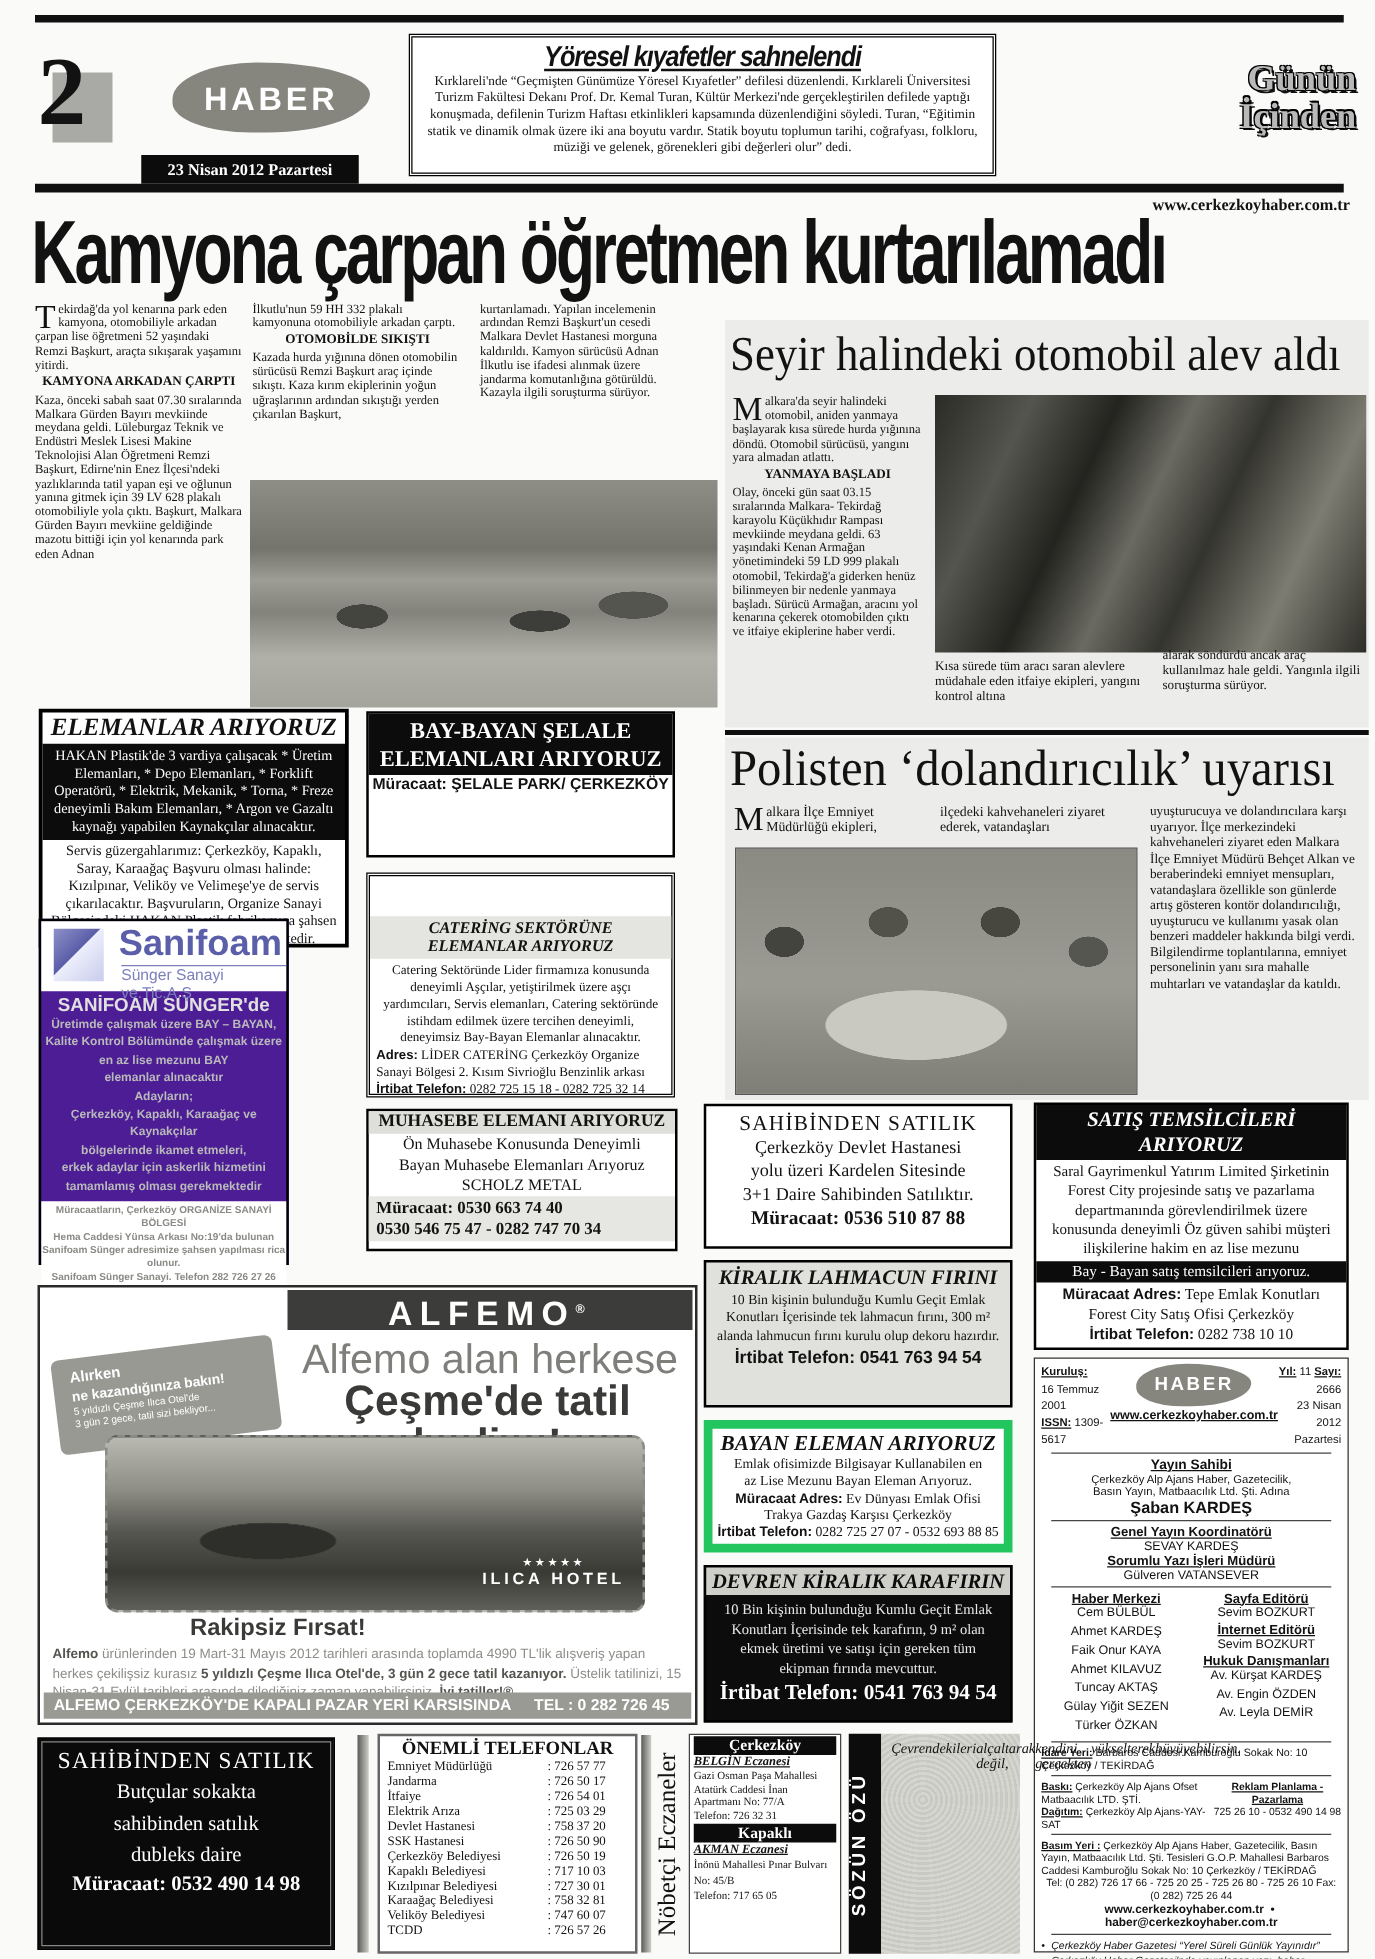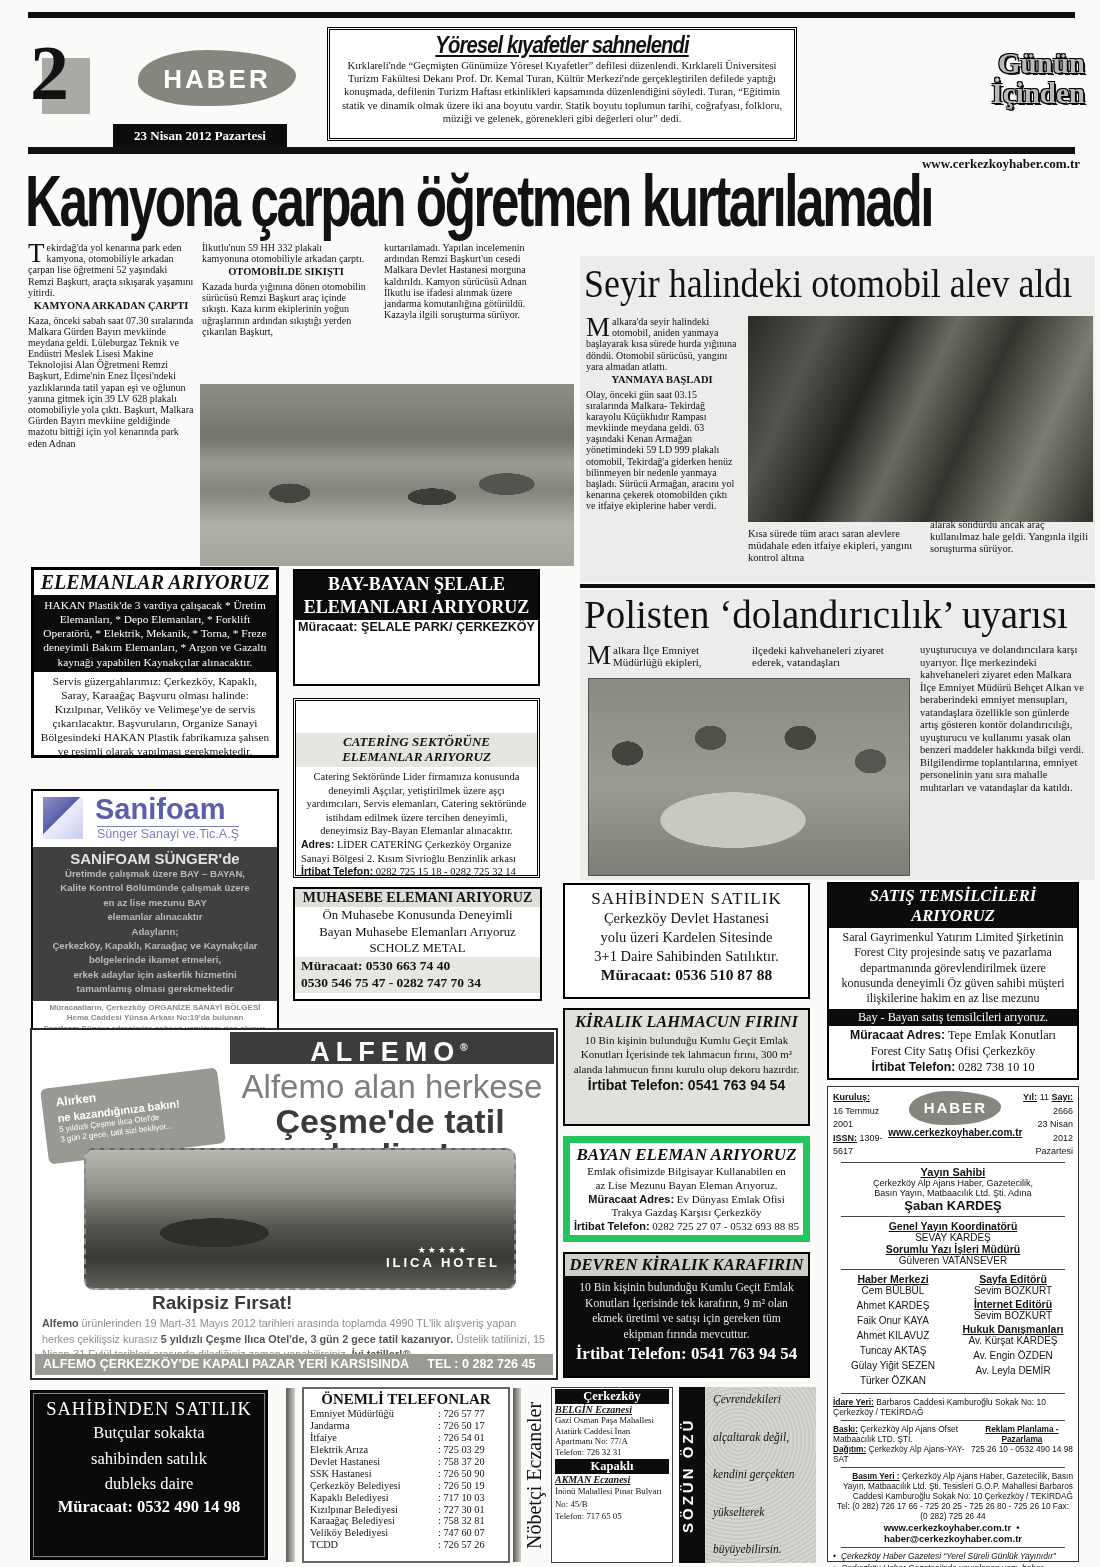--- a/index.html
+++ b/index.html
@@ -113,21 +113,21 @@
   radial-gradient(ellipse 26px 20px at 66% 30%, #47473f 60%, transparent 61%),
   radial-gradient(ellipse 26px 20px at 88% 42%, #565650 60%, transparent 61%),
   linear-gradient(180deg,#8a8a82 0%,#9b9b93 55%,#7e7e76 100%);"></div>
 
 <div class="abs" style="left:31px;top:567px;width:248px;height:191px;border:3px solid #000;background:#fff;">
   <div class="c b i" style="font-size:20px;padding:1px 0;">ELEMANLAR ARIYORUZ</div>
   <div class="blackbar c" style="font-size:11.4px;line-height:1.24;padding:3px 6px;">HAKAN Plastik'de 3 vardiya çalışacak * Üretim Elemanları, * Depo Elemanları, * Forklift Operatörü, * Elektrik, Mekanik, * Torna, * Freze deneyimli Bakım Elemanları, * Argon ve Gazaltı kaynağı yapabilen Kaynakçılar alınacaktır.</div>
   <div class="c" style="font-size:11.4px;line-height:1.24;padding:2px 5px;">Servis güzergahlarımız: Çerkezköy, Kapaklı, Saray, Karaağaç Başvuru olması halinde: Kızılpınar, Veliköy ve Velimeşe'ye de servis çıkarılacaktır. Başvuruların, Organize Sanayi Bölgesindeki HAKAN Plastik fabrikamıza şahsen ve resimli olarak yapılması gerekmektedir.</div>
 </div>
 
-<div class="abs" style="left:31px;top:789px;width:248px;height:277px;border:2px solid #000;background:#404040;">
+<div class="abs" style="left:31px;top:735px;width:200px;height:277px;border:2px solid #000;background:#4c1d95;">
   <div style="background:#fff;height:56px;position:relative;">
     <div class="abs" style="left:10px;top:6px;width:40px;height:42px;background:linear-gradient(135deg,#8f91c8 0%,#5b5ea8 45%,#eceefb 46%,#c9ccec 100%);"></div>
     <div class="abs sans b" style="left:62px;top:2px;font-size:29px;color:#5b5ea8;">Sanifoam</div>
     <div class="abs sans" style="left:64px;top:35px;font-size:12.5px;color:#7d80bb;border-top:1px solid #7d80bb;">Sünger Sanayi ve.Tic.A.Ş</div>
   </div>
   <div class="c sans b" style="color:#e0e0e0;font-size:15px;padding-top:3px;">SANİFOAM SÜNGER'de</div>
   <div class="c sans b" style="color:#b9b9b9;font-size:9.6px;line-height:1.5;">
       <div>Üretimde çalışmak üzere BAY – BAYAN,</div>
       <div>Kalite Kontrol Bölümünde çalışmak üzere</div>
       <div>en az lise mezunu BAY</div>
@@ -294,21 +294,21 @@
     <div style="flex:1.35;">
       <div><span class="kl">Baskı:</span> <span>Çerkezköy Alp Ajans Ofset Matbaacılık LTD. ŞTİ.</span></div>
       <div><span class="kl">Dağıtım:</span> <span>Çerkezköy Alp Ajans-YAY-SAT</span></div>
     </div>
     <div style="flex:1;text-align:center;">
       <div class="kl">Reklam Planlama - Pazarlama</div>
       <div>725 26 10 - 0532 490 14 98</div>
     </div>
   </div>
   <div class="krule"></div>
-  <div style="font-size:8.3px;text-align:right;"><span class="kl">Basım Yeri :</span> <span>Çerkezköy Alp Ajans Haber, Gazetecilik, Basın Yayın, Matbaacılık Ltd. Şti. Tesisleri G.O.P. Mahallesi Barbaros Caddesi Kamburoğlu Sokak No: 10 Çerkezköy / TEKİRDAĞ</span></div>
+  <div style="font-size:8.3px;"><span class="kl">Basım Yeri :</span> <span>Çerkezköy Alp Ajans Haber, Gazetecilik, Basın Yayın, Matbaacılık Ltd. Şti. Tesisleri G.O.P. Mahallesi Barbaros Caddesi Kamburoğlu Sokak No: 10 Çerkezköy / TEKİRDAĞ</span></div>
   <div class="c" style="font-size:8.3px;">Tel: (0 282) 726 17 66 - 725 20 25 - 725 26 80 - 725 26 10  Fax: (0 282) 725 26 44</div>
   <div class="c b" style="font-size:9.5px;margin:1px 0 2px;">
     <span>www.cerkezkoyhaber.com.tr</span> &nbsp;•&nbsp; <span>haber@cerkezkoyhaber.com.tr</span>
   </div>
   <div class="krule"></div>
   <div class="bullets" style="font-size:8.4px;line-height:1.2;">
       <div>Çerkezköy Haber Gazetesi “Yerel Süreli Günlük Yayınıdır”</div>
       <div>Çerkezköy Haber Gazetesi'nde yayınlanan yazı, haber, fotoğraf, harita, illüstrasyon ve sair konuların her türlü telif hakkı Çerkezköy Alp Ajans Haber, Gazetecilik, Basın Yayın, Matbaacılık Ltd. Şti.'ne Aittir.</div>
     </div>
 </div>
@@ -418,19 +418,19 @@
   <div class="b i u" style="font-size:10px;">BELGİN Eczanesi</div>
   <div style="font-size:8.8px;line-height:1.2;">Gazi Osman Paşa Mahallesi Atatürk Caddesi İnan Apartmanı No: 77/A</div>
   <div style="font-size:8.8px;">Telefon: 726 32 31</div>
   <div class="blackbar c b" style="font-size:12.5px;margin-top:2px;">Kapaklı</div>
   <div class="b i u" style="font-size:10px;">AKMAN Eczanesi</div>
   <div style="font-size:8.8px;line-height:1.5;">İnönü Mahallesi Pınar Bulvarı No: 45/B</div>
   <div style="font-size:8.8px;">Telefon: 717 65 05</div>
 </div>
 
 <div class="abs vtext blackbar sans b" style="left:679px;top:1387px;width:26px;height:176px;font-size:15px;letter-spacing:3px;text-align:center;">SÖZÜN ÖZÜ</div>
-<div class="abs i" style="left:705px;top:1387px;width:111px;height:176px;background:repeating-radial-gradient(circle at 30% 30%, #d6d6d0 0 2px, #c9c9c3 2px 4px);font-size:11.5px;padding:6px 4px 8px 8px;display:flex;flex-direction:column;justify-content:space-between;">
+<div class="abs i" style="left:705px;top:1387px;width:111px;height:176px;background:repeating-radial-gradient(circle at 30% 30%, #d6d6d0 0 2px, #c9c9c3 2px 4px);font-size:11.5px;padding:6px 4px 8px 8px;display:flex;flex-direction:row;justify-content:space-between;">
     <div>Çevrendekileri</div>
     <div>alçaltarak değil,</div>
     <div>kendini gerçekten</div>
     <div>yükselterek</div>
     <div>büyüyebilirsin.</div>
   </div>
 
 </body></html>

